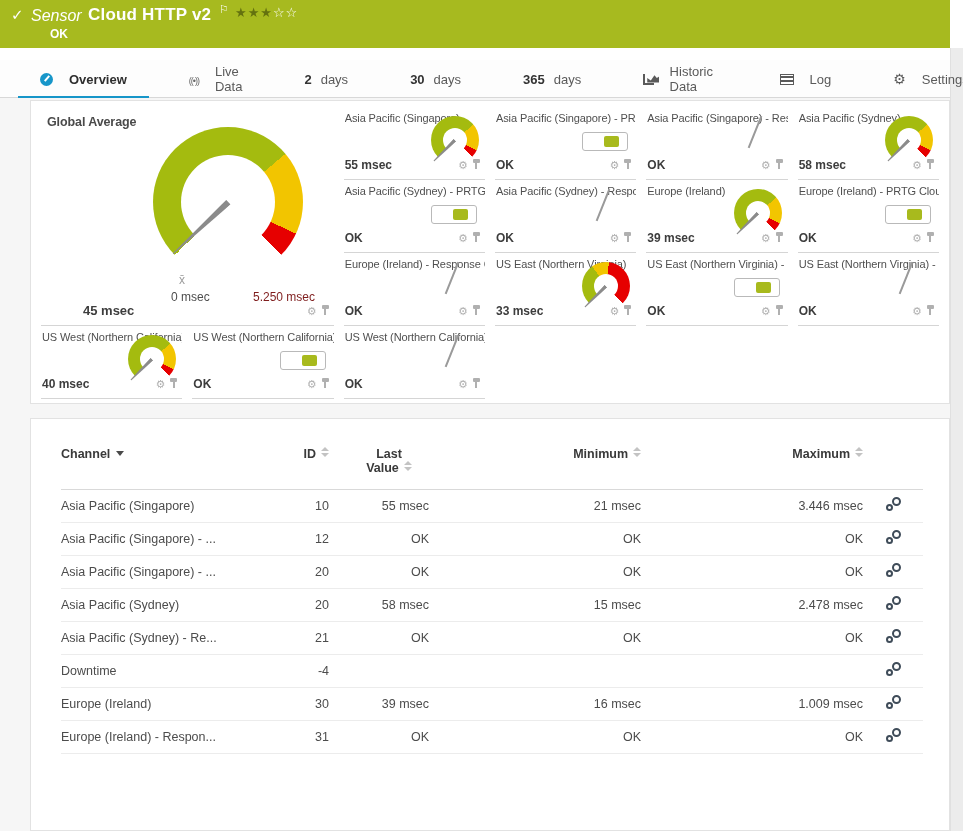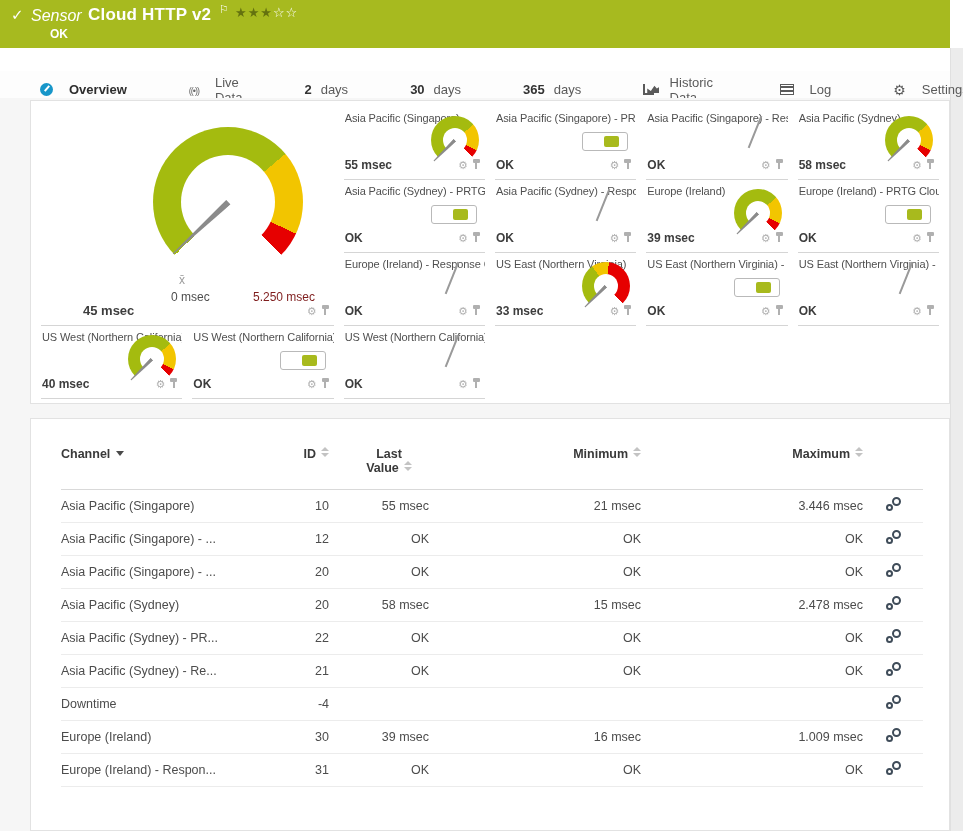--- a/index.html
+++ b/index.html
@@ -14,21 +14,21 @@
   .topbar .flag { position:absolute; left:219px; top:3px; font-size:11px; }
   .topbar .stars { position:absolute; left:235px; top:5px; font-size:13px; letter-spacing:1px; }
   .stars .filled { color:#64720f; }
   .stars .empty { color:#fff; }
   .topbar .status { position:absolute; left:50px; top:27px; font-size:12px; font-weight:bold; }
 
   
   .right-strip { position:absolute; left:950px; top:48px; width:13px; height:783px; background:#ececec; border-left:1px solid #e0e0e0; }
 
   
-  .tabbar { position:absolute; left:0; top:71px; width:950px; height:38px; border-bottom:1px solid #d8d8d8; display:flex; align-items:center; padding-left:30px; gap:42px; background:#fdfdfd; }
+  .tabbar { position:absolute; left:0; top:60px; width:950px; height:38px; border-bottom:1px solid #d8d8d8; display:flex; padding-left:30px; gap:42px; background:#fdfdfd; }
   .tab { position:relative; height:38px; display:flex; align-items:center; gap:7px; padding:0 10px; font-size:13px; color:#5a5a5a; cursor:pointer; }
   .tab .tab-strong { color:#333; font-weight:bold; margin-right:2px; }
   .tab.active { color:#2e2e2e; font-weight:bold; }
   .tab.active::after { content:""; position:absolute; left:-12px; right:-12px; bottom:-1px; height:3px; background:#1796c9; }
   .tab-icon { display:inline-block; position:relative; }
   .gauge-icon { width:13px; height:13px; border-radius:50%; background:#1796c9; }
   .gauge-icon::after { content:""; position:absolute; left:6px; top:2px; width:2px; height:7px; background:#fff; transform:rotate(40deg); }
   .broadcast-icon::before { content:"((•))"; font-size:9px; color:#666; letter-spacing:-1px; }
   .chart-icon { width:15px; height:11px; border-left:2px solid #5a5a5a; border-bottom:2px solid #5a5a5a; }
   .chart-icon::after { content:""; position:absolute; left:2px; top:1px; width:12px; height:8px; background:#5a5a5a; clip-path:polygon(0 100%,0 45%,30% 75%,60% 10%,80% 45%,100% 25%,100% 100%); }
@@ -164,20 +164,21 @@
     <span class="tab-label">Settings</span>
   </div>
   </div>
 
 <div class="content-bg"></div>
 
 <div class="panel gauges-panel">
   <div class="gauge-grid">
 
     <div class="global-cell">
+      <div class="cell-title">Global Average</div>
       <div class="big-gauge">
         <div class="big-ring"></div>
         <div class="big-needle"></div>
         <div class="mean-marker">x̄</div>
       </div>
       <div class="gauge-min">0 msec</div>
       <div class="gauge-max">5.250 msec</div>
       <div class="cell-value">45 msec</div>
       <div class="cell-icons">
         <span class="gear-small"></span>
@@ -405,28 +406,20 @@
   </tr>
         <tr class="table-row">
     <td class="t-channel">Asia Pacific (Sydney)</td>
     <td class="t-id">20</td>
     <td class="t-last">58 msec</td>
     <td class="t-min">15 msec</td>
     <td class="t-max">2.478 msec</td>
     <td class="t-edit"><span class="edit-gears"></span></td>
   </tr>
         <tr class="table-row">
-    <td class="t-channel">Asia Pacific (Sydney) - PR...</td>
-    <td class="t-id">22</td>
-    <td class="t-last">OK</td>
-    <td class="t-min">OK</td>
-    <td class="t-max">OK</td>
-    <td class="t-edit"><span class="edit-gears"></span></td>
-  </tr>
-        <tr class="table-row">
     <td class="t-channel">Asia Pacific (Sydney) - Re...</td>
     <td class="t-id">21</td>
     <td class="t-last">OK</td>
     <td class="t-min">OK</td>
     <td class="t-max">OK</td>
     <td class="t-edit"><span class="edit-gears"></span></td>
   </tr>
         <tr class="table-row">
     <td class="t-channel">Downtime</td>
     <td class="t-id">-4</td>

